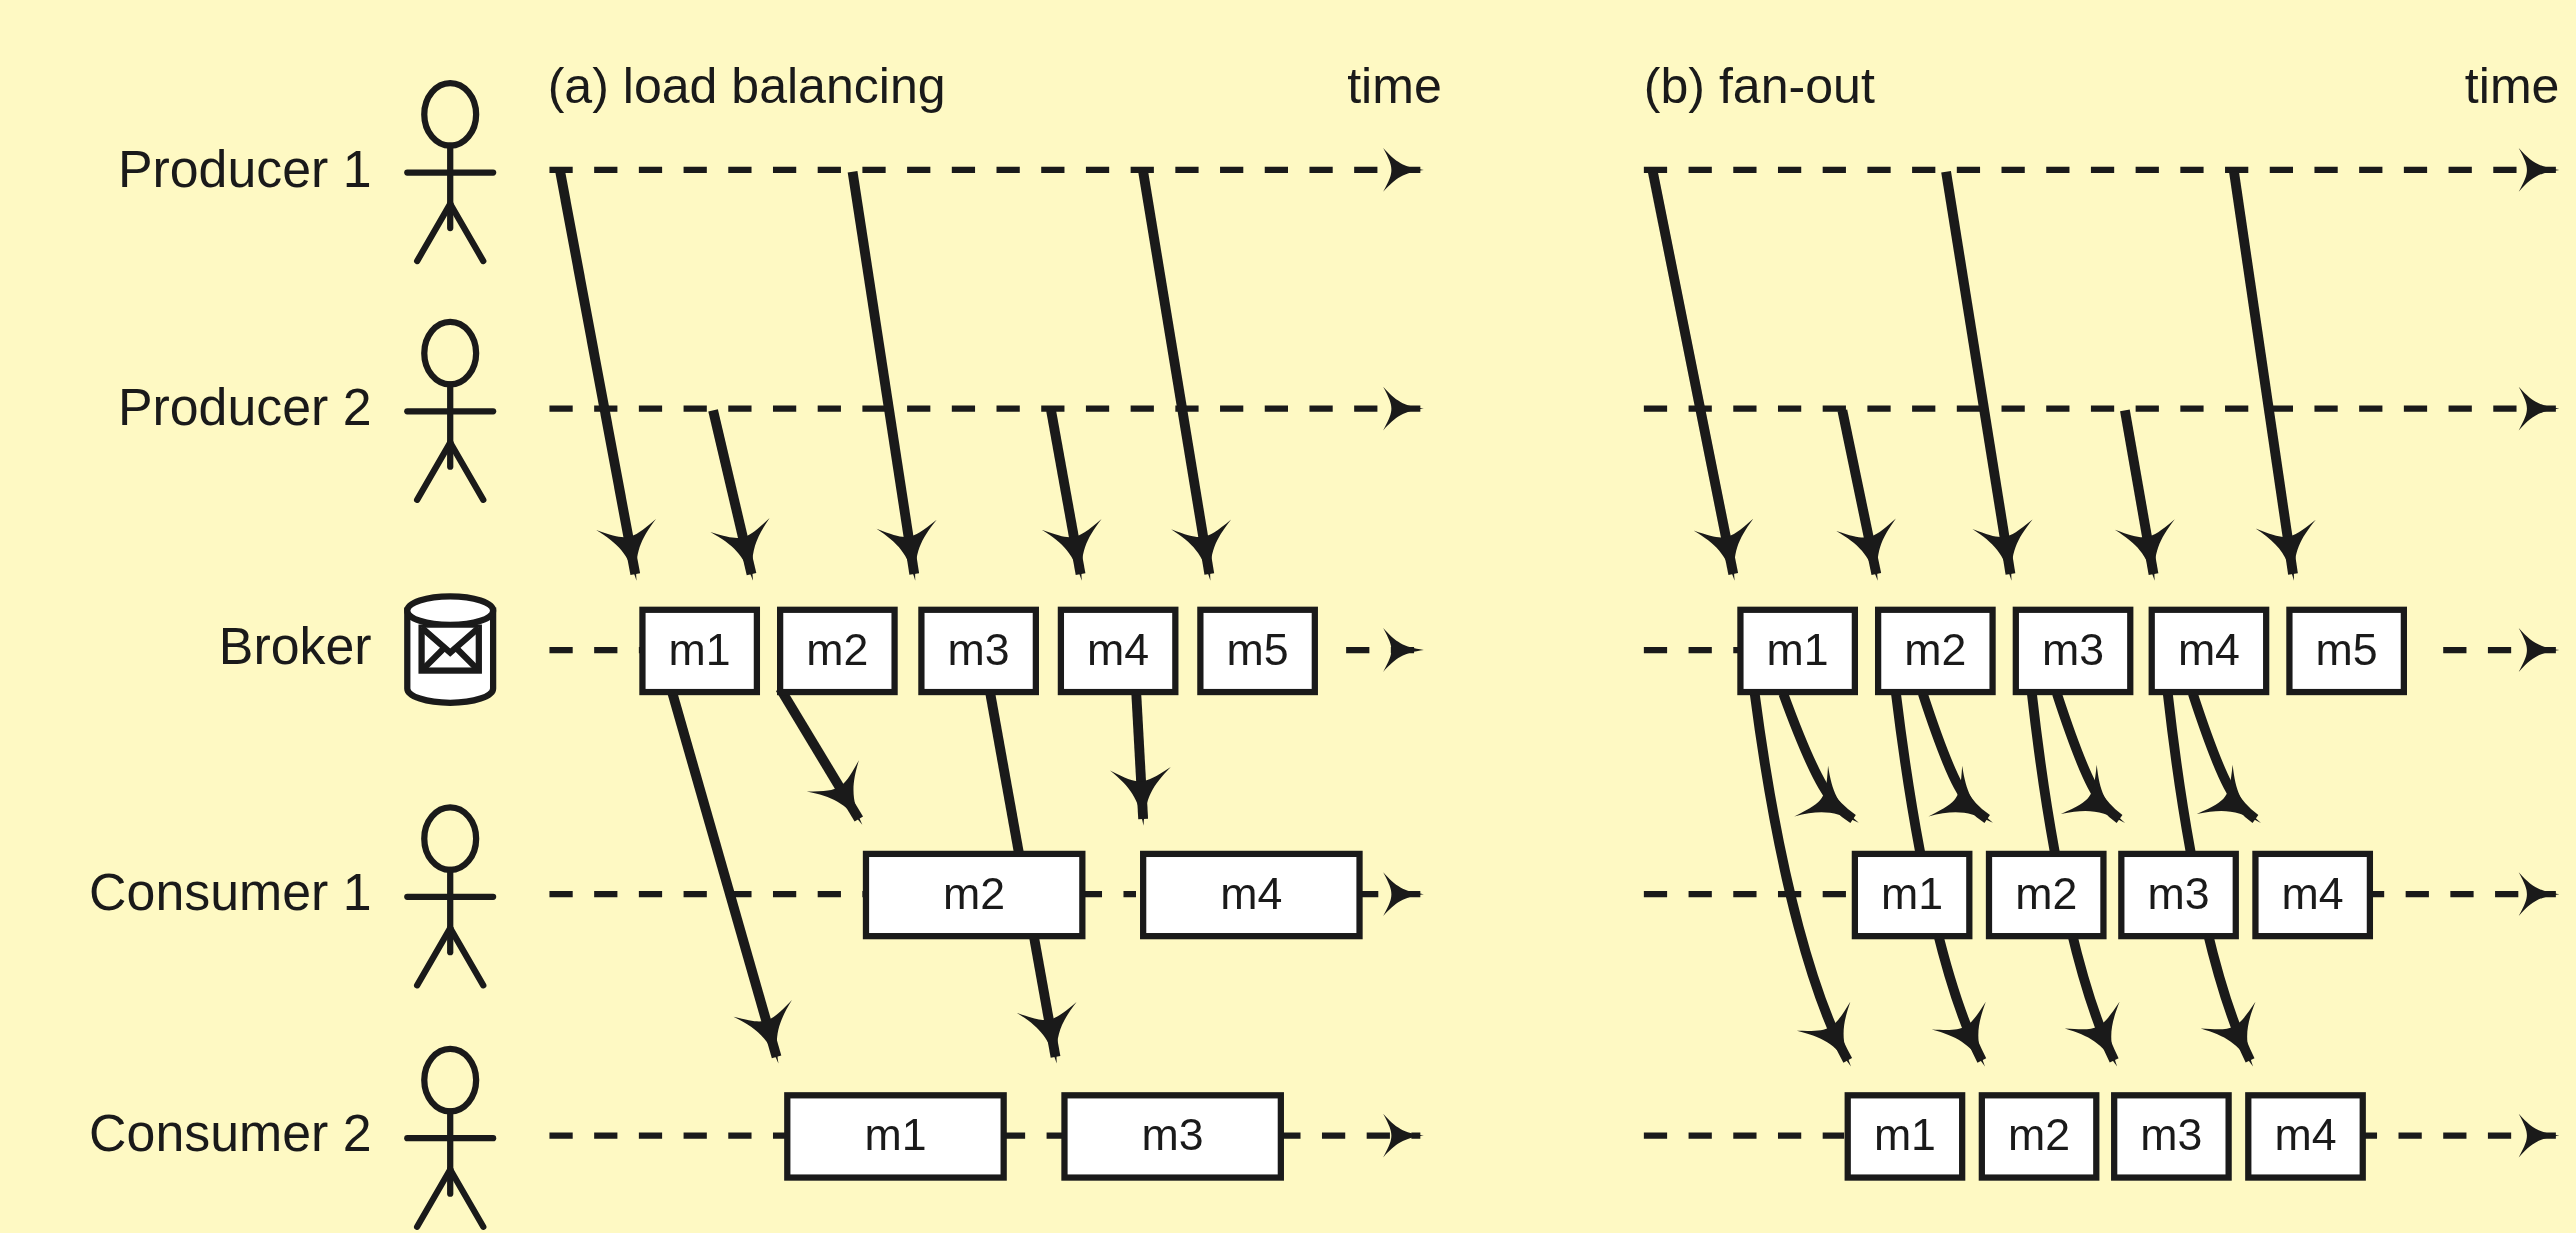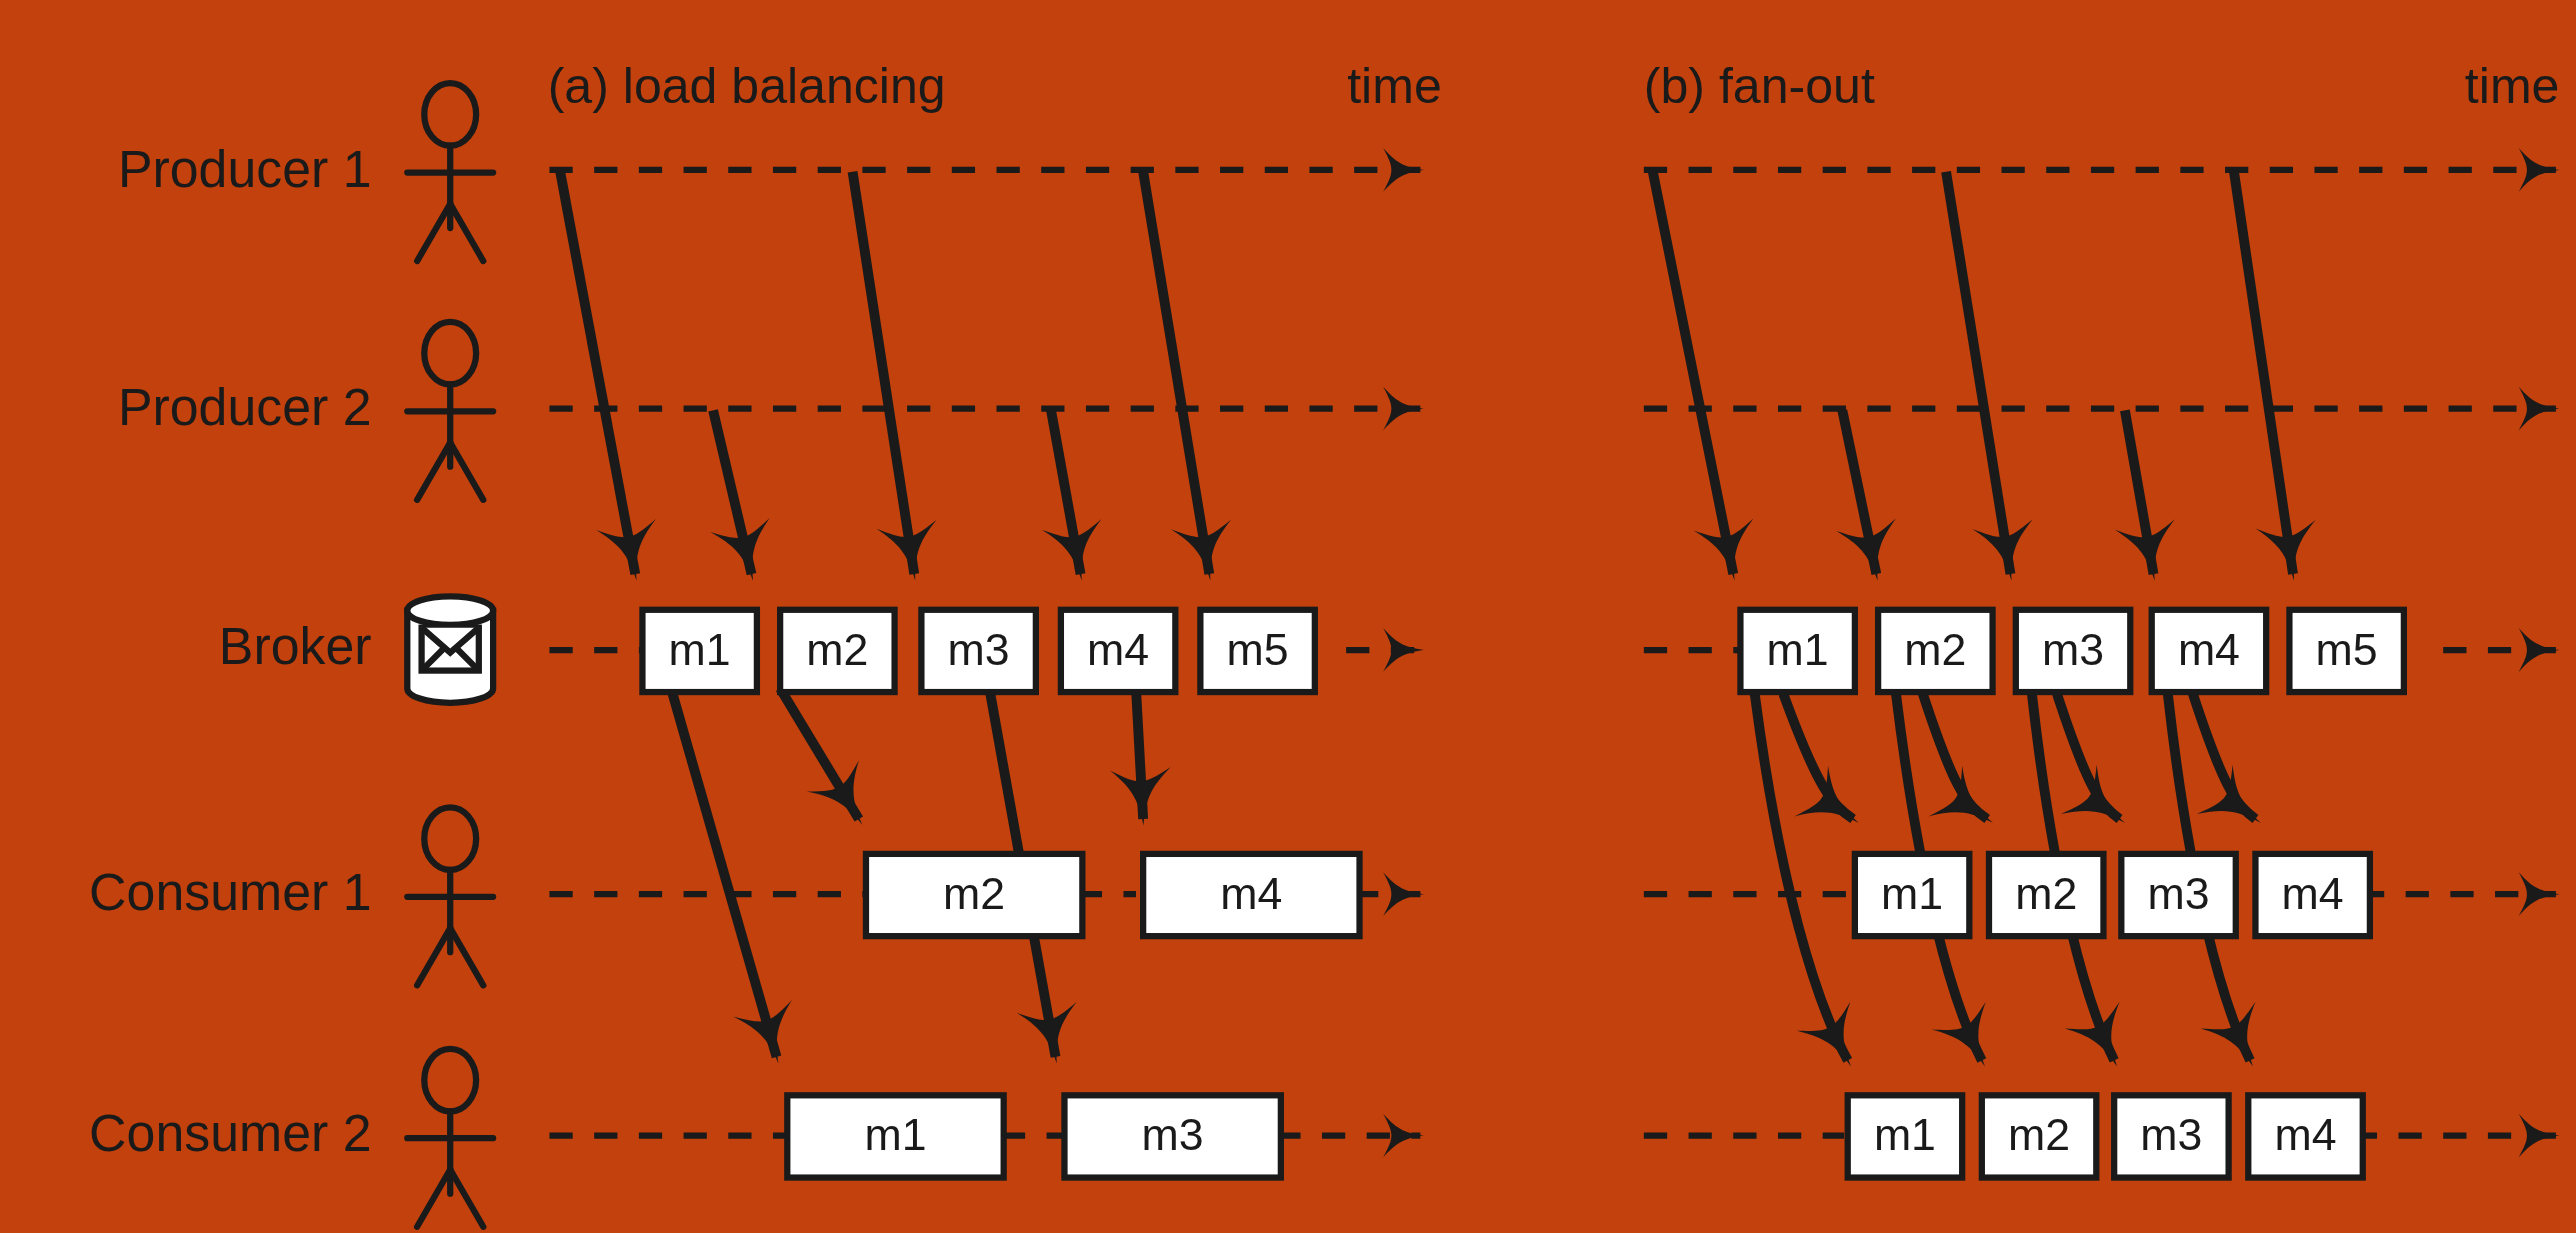--- a/index.html
+++ b/index.html
@@ -2,21 +2,21 @@
 <html style="font-size:14.3px"><head>
 <meta charset="utf-8">
 <style>
   html,body{margin:0;padding:0;background:#ffffff;}
   body{
     width:2576px;height:1233px;
     font-family:"Liberation Sans", sans-serif;
     color:#1a1a1a;
     overflow:hidden;
   }
-  #stage{position:relative;width:2576px;height:1233px;background:#c2410c;}
+  #stage{position:relative;width:2576px;height:1233px;background:#fef9c3;}
   svg#canvas{position:absolute;left:0;top:0;width:2576px;height:1233px;display:block;}
   .lbl{font-family:"Liberation Sans", sans-serif;fill:#1a1a1a;}
   .rowlabel{font-size:58px;text-anchor:end;dominant-baseline:middle;}
   .paneltitle{font-size:56px;text-anchor:start;dominant-baseline:middle;}
   .timelabel{font-size:56px;text-anchor:end;dominant-baseline:middle;}
   .msgtext{font-size:50px;text-anchor:middle;dominant-baseline:middle;fill:#1a1a1a;}
   .lifeline{stroke:#1a1a1a;stroke-width:7;fill:none;stroke-dasharray:26 24;stroke-linecap:butt;}
   .flow{stroke:#1a1a1a;stroke-width:11;fill:none;stroke-linecap:butt;}
   .boxr{fill:#ffffff;stroke:#1a1a1a;stroke-width:7;}
   .actor{stroke:#1a1a1a;stroke-width:7;fill:none;stroke-linecap:round;}

